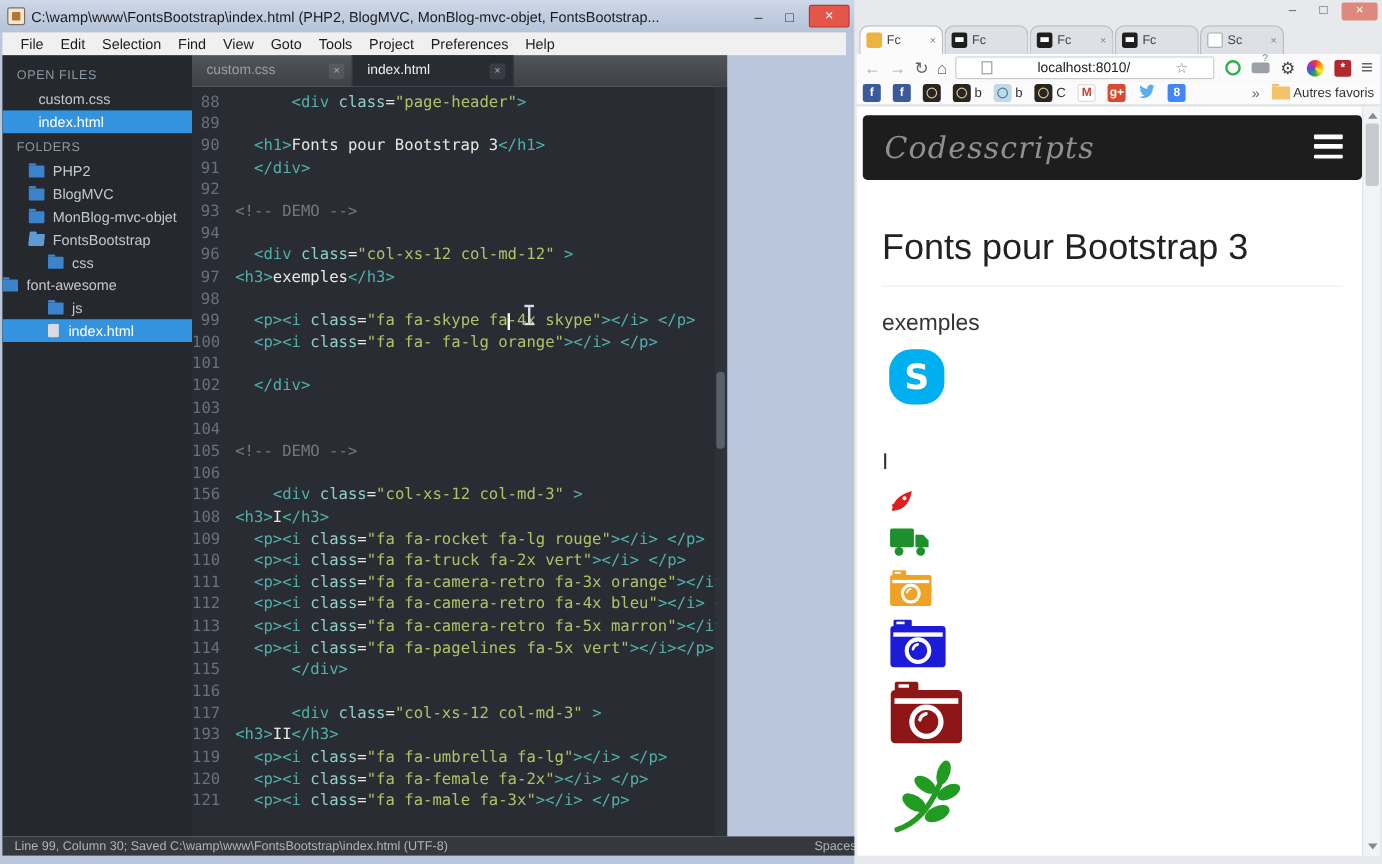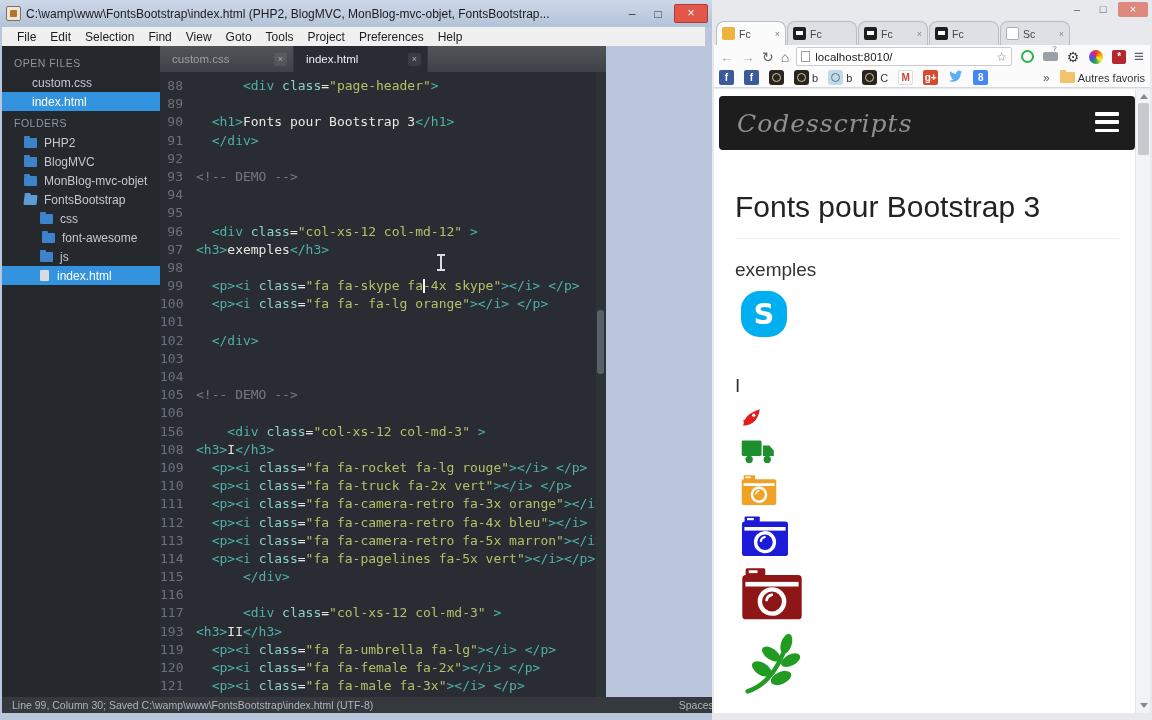--- a/index.html
+++ b/index.html
@@ -72,21 +72,21 @@
   .fav { width:13px; height:13px; border-radius:2px; flex:none; position:relative; }
   .fav.wamp { background:#eeb23f; }
   .fav.dark { background:#1f1f1f; }
   .fav.dark::after { content:""; position:absolute; left:3px; top:4px; width:7px; height:4px; background:#fff; }
   .fav.doc { background:#fff; border:1px solid #a9adb2; }
   .cr-toolbar { position:absolute; left:2px; top:45px; width:436px; height:23px; background:#fbfbfc;
     display:flex; align-items:center; padding:0 6px; gap:7px; }
   .cr-nav { font-size:14px; color:#a7afb8; }
   .cr-nav.en { color:#5f6368; }
   .omnibox { flex:1; height:19px; background:#fff; border:1px solid #c8ccd0; border-radius:2px;
-    display:flex; align-items:center; padding:0 4px; gap:5px; min-width:0; }
+    display:flex; align-items:center; padding:0 21px; gap:5px; min-width:0;text-align:center; }
   .omni-doc { width:9px; height:11px; background:#fff; border:1px solid #9aa0a6; flex:none; }
   .omni-txt { font-size:11.5px; color:#202124; flex:1; white-space:nowrap; overflow:hidden; }
   .omni-star { font-size:12px; color:#80868b; }
   .ext { width:16px; height:16px; display:flex; align-items:center; justify-content:center; flex:none; }
   .ext-ring { width:13px; height:13px; border:2.5px solid #2db14a; border-radius:50%; }
   .ext-kbd { width:15px; height:9px; background:#9aa0a6; border-radius:2px; position:relative; }
   .ext-kbd::after { content:"?"; position:absolute; top:-8px; right:1px; font-size:8px; color:#777; }
   .ext-gear { font-size:14px; color:#3c4043; line-height:1; }
   .ext-wheel { width:14px; height:14px; border-radius:50%;
     background:conic-gradient(#e33,#f90,#fe3,#3a3,#36c,#93c,#e33); }
@@ -178,21 +178,21 @@
               <span>MonBlog-mvc-objet</span>
             </div>
             <div class="st-row" style="padding-left: 22px;">
               <span class="ic-folder open"></span>
               <span>FontsBootstrap</span>
             </div>
             <div class="st-row" style="padding-left: 38px;">
               <span class="ic-folder"></span>
               <span>css</span>
             </div>
-            <div class="st-row" style=" margin-left: 40px;">
+            <div class="st-row" style="">
               <span class="ic-folder"></span>
               <span>font-awesome</span>
             </div>
             <div class="st-row" style="padding-left: 38px;">
               <span class="ic-folder"></span>
               <span>js</span>
             </div>
             <div class="st-row sel" style="padding-left: 38px;">
               <span class="ic-file"></span>
               <span>index.html</span>
@@ -230,24 +230,20 @@
             <div class="st-line">
               <span class="st-num">92</span>
               <span class="st-codetxt"></span>
             </div>
             <div class="st-line">
               <span class="st-num">93</span>
               <span class="st-codetxt"><span class="cmt">&lt;!-- DEMO --&gt;</span></span>
             </div>
             <div class="st-line">
               <span class="st-num">94</span>
-              <span class="st-codetxt"></span>
-            </div>
-            <div class="st-line">
-              <span class="st-num">95</span>
               <span class="st-codetxt"></span>
             </div>
             <div class="st-line">
               <span class="st-num">96</span>
               <span class="st-codetxt"><span class="pln">  </span><span class="tag">&lt;div</span><span class="pln"> </span><span class="attr">class</span><span class="pln">=</span><span class="str">"col-xs-12 col-md-12"</span><span class="pln"> </span><span class="tag">&gt;</span></span>
             </div>
             <div class="st-line">
               <span class="st-num">97</span>
               <span class="st-codetxt"><span class="tag">&lt;h3</span><span class="tag">&gt;</span><span class="pln">exemples</span><span class="tag">&lt;/h3</span><span class="tag">&gt;</span></span>
             </div>

